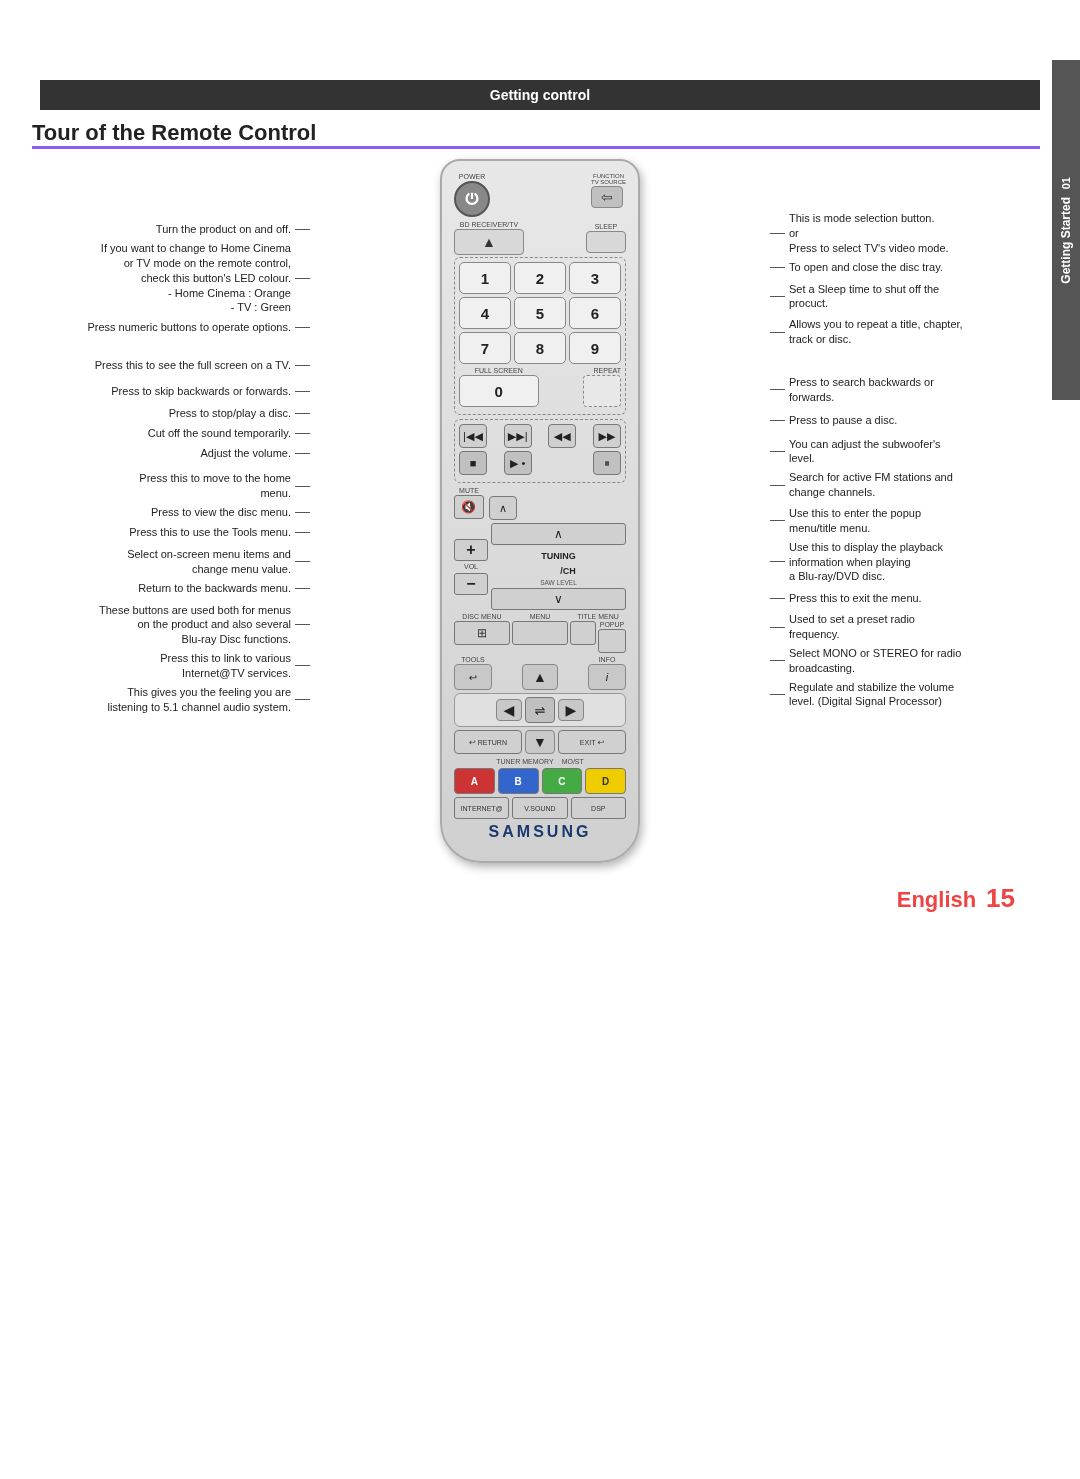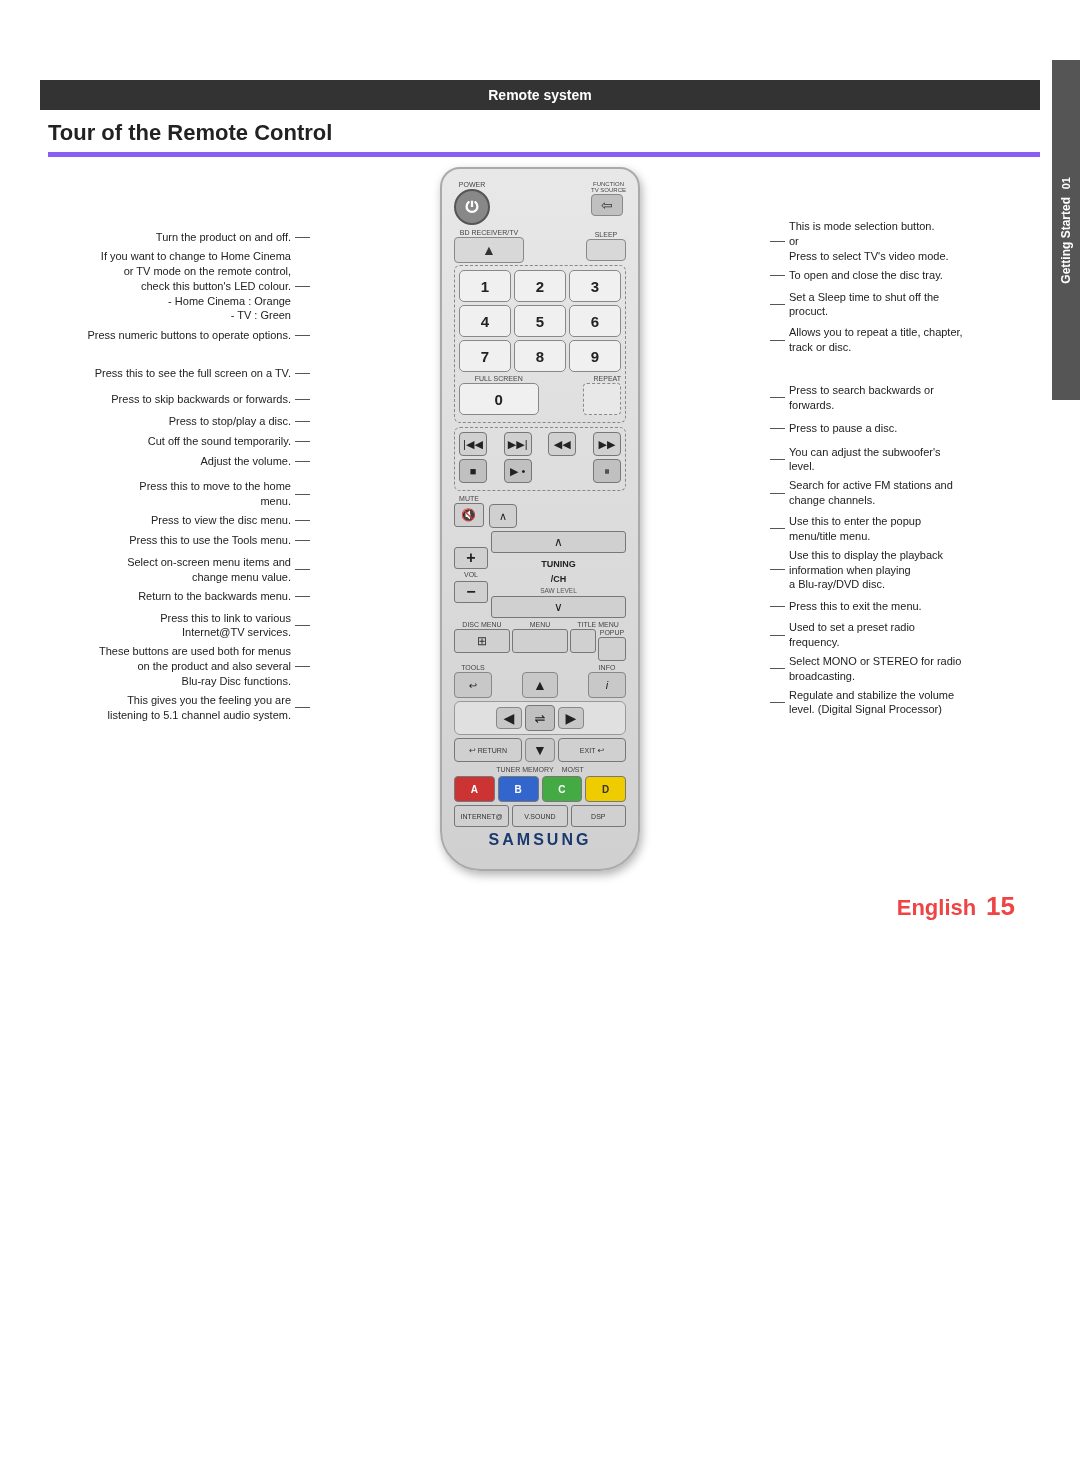--- a/index.html
+++ b/index.html
@@ -51,23 +51,22 @@
       font-size: 14px;
       font-weight: bold;
       padding: 7px 0;
       margin: 80px 40px 0 40px;
     }
 
     
     .page-title {
       font-size: 22px;
       font-weight: bold;
-      margin: 10px 40px 8px 48px;
-      border-bottom: 5px solid #8b5cf6;
-      padding-bottom: 6px;
+      margin: 10px 40px 8px 32px;
+      border-bottom: 3px solid #8b5cf6;
     }
 
     
     .footer {
       text-align: right;
       font-size: 14px;
       margin: 20px 40px 10px 40px;
       color: #ef4444;
     }
     .footer span {
@@ -447,21 +446,21 @@
   </style>
 </head>
 <body>
 
 <div class="side-tab">
   <span class="side-tab-number">01</span>
   <span class="side-tab-text">Getting Started</span>
 </div>
 
 <div class="header-bar">
-  <span>Remote system</span>
+  <span>Getting control</span>
 </div>
 
 <div class="page-title">
   <span>Tour of the Remote Control</span>
 </div>
 
 <div class="full-layout">
 
   <div class="col-left">
 
@@ -524,26 +523,26 @@
       <span class="ann-text">Select on-screen menu items and<br>change menu value.</span>
       <span class="ann-dash"></span>
     </div>
 
     <div class="ann-entry" style="margin-bottom:6px;">
       <span class="ann-text">Return to the backwards menu.</span>
       <span class="ann-dash"></span>
     </div>
 
     <div class="ann-entry" style="margin-bottom:4px;">
+      <span class="ann-text">These buttons are used both for menus<br>on the product and also several<br>Blu-ray Disc functions.</span>
+      <span class="ann-dash"></span>
+    </div>
+
+    <div class="ann-entry" style="margin-bottom:4px;">
       <span class="ann-text">Press this to link to various<br>Internet@TV services.</span>
-      <span class="ann-dash"></span>
-    </div>
-
-    <div class="ann-entry" style="margin-bottom:4px;">
-      <span class="ann-text">These buttons are used both for menus<br>on the product and also several<br>Blu-ray Disc functions.</span>
       <span class="ann-dash"></span>
     </div>
 
     <div class="ann-entry" style="margin-bottom:4px;">
       <span class="ann-text">This gives you the feeling you are<br>listening to 5.1 channel audio system.</span>
       <span class="ann-dash"></span>
     </div>
 
   </div>
 
@@ -633,21 +632,21 @@
       </div>
 
       <div class="vol-tuning-section">
         <div class="vol-col">
           <div class="vol-btn" style="font-size:16px; font-weight:bold;">+</div>
           <span class="btn-label">VOL</span>
           <div class="vol-btn" style="font-size:16px; font-weight:bold;">−</div>
         </div>
         <div style="flex:1; display:flex; flex-direction:column; align-items:center; gap:2px;">
           <div class="tuning-btn" style="width:100%; text-align:center;">∧</div>
-          <div style="text-align:center;">
+          <div style="text-align:right;">
             <span style="font-size:9px; font-weight:bold; color:#222;">TUNING<br>/CH</span>
           </div>
           <div style="font-size:6.5px; color:#555; text-align:center;">SAW LEVEL</div>
           <div class="tuning-btn" style="width:100%; text-align:center;">∨</div>
         </div>
       </div>
 
       <div class="menu-row">
         <div style="flex:1; text-align:center;">
           <span class="btn-label">DISC MENU</span>

